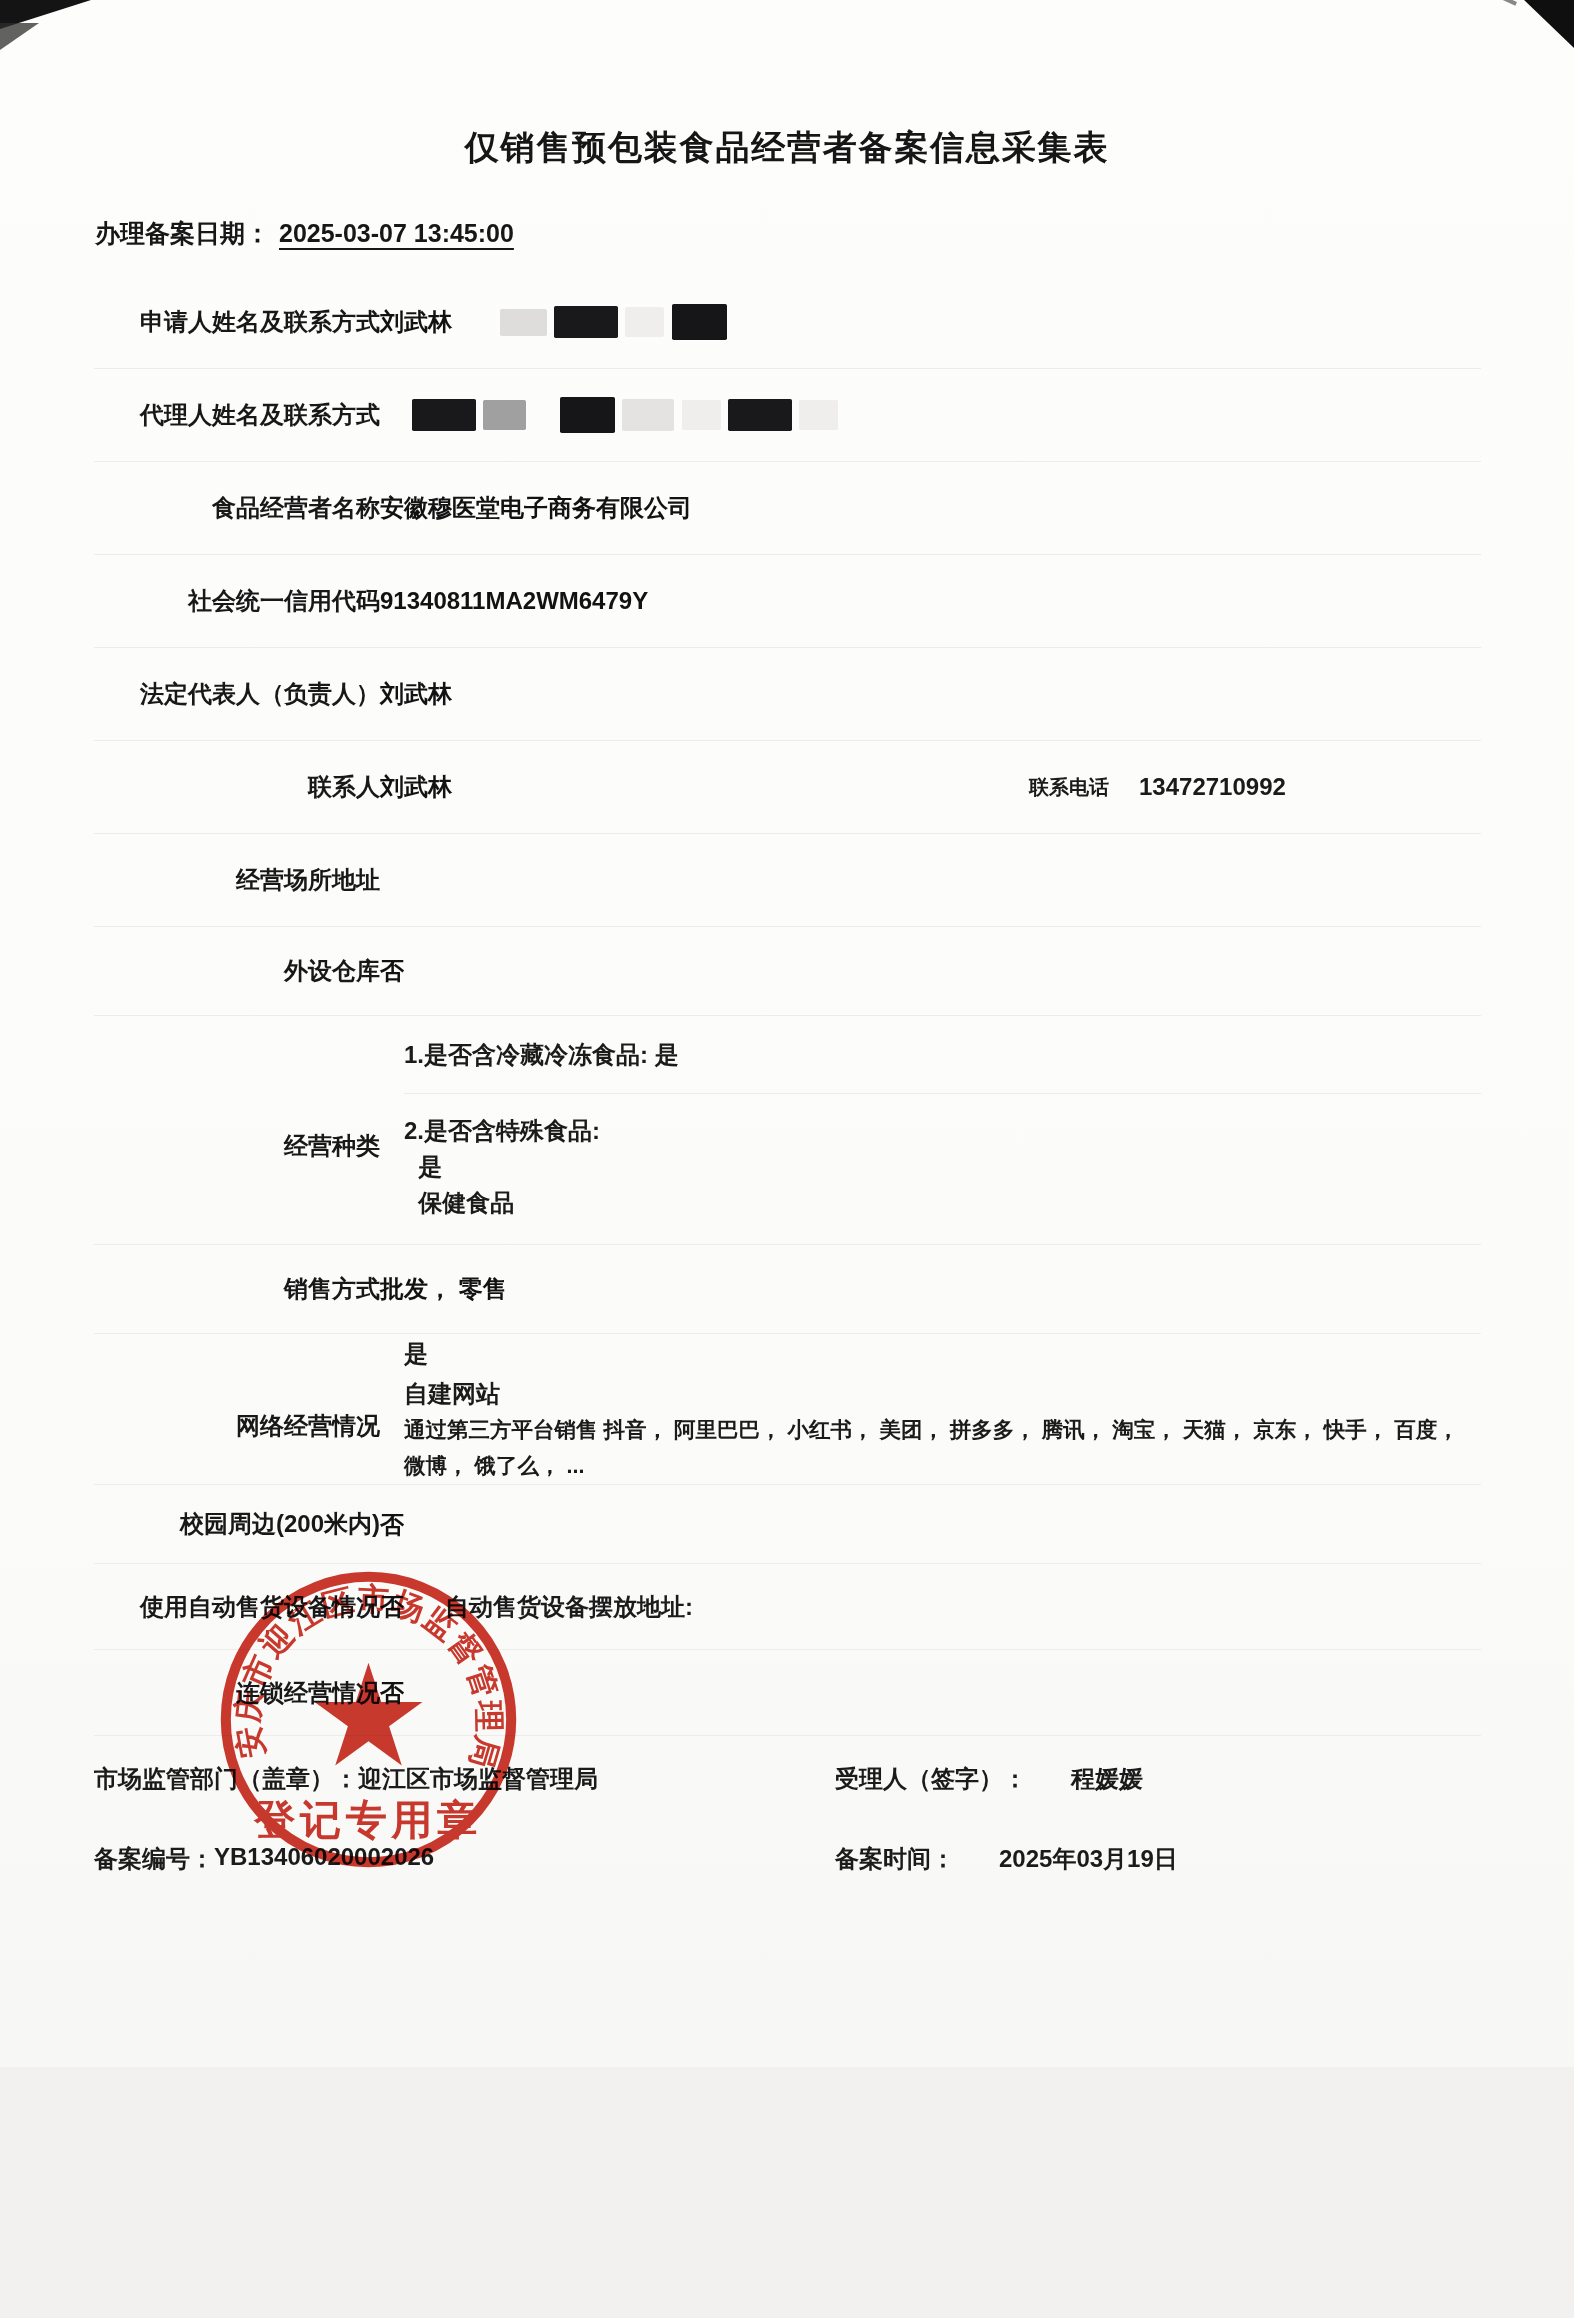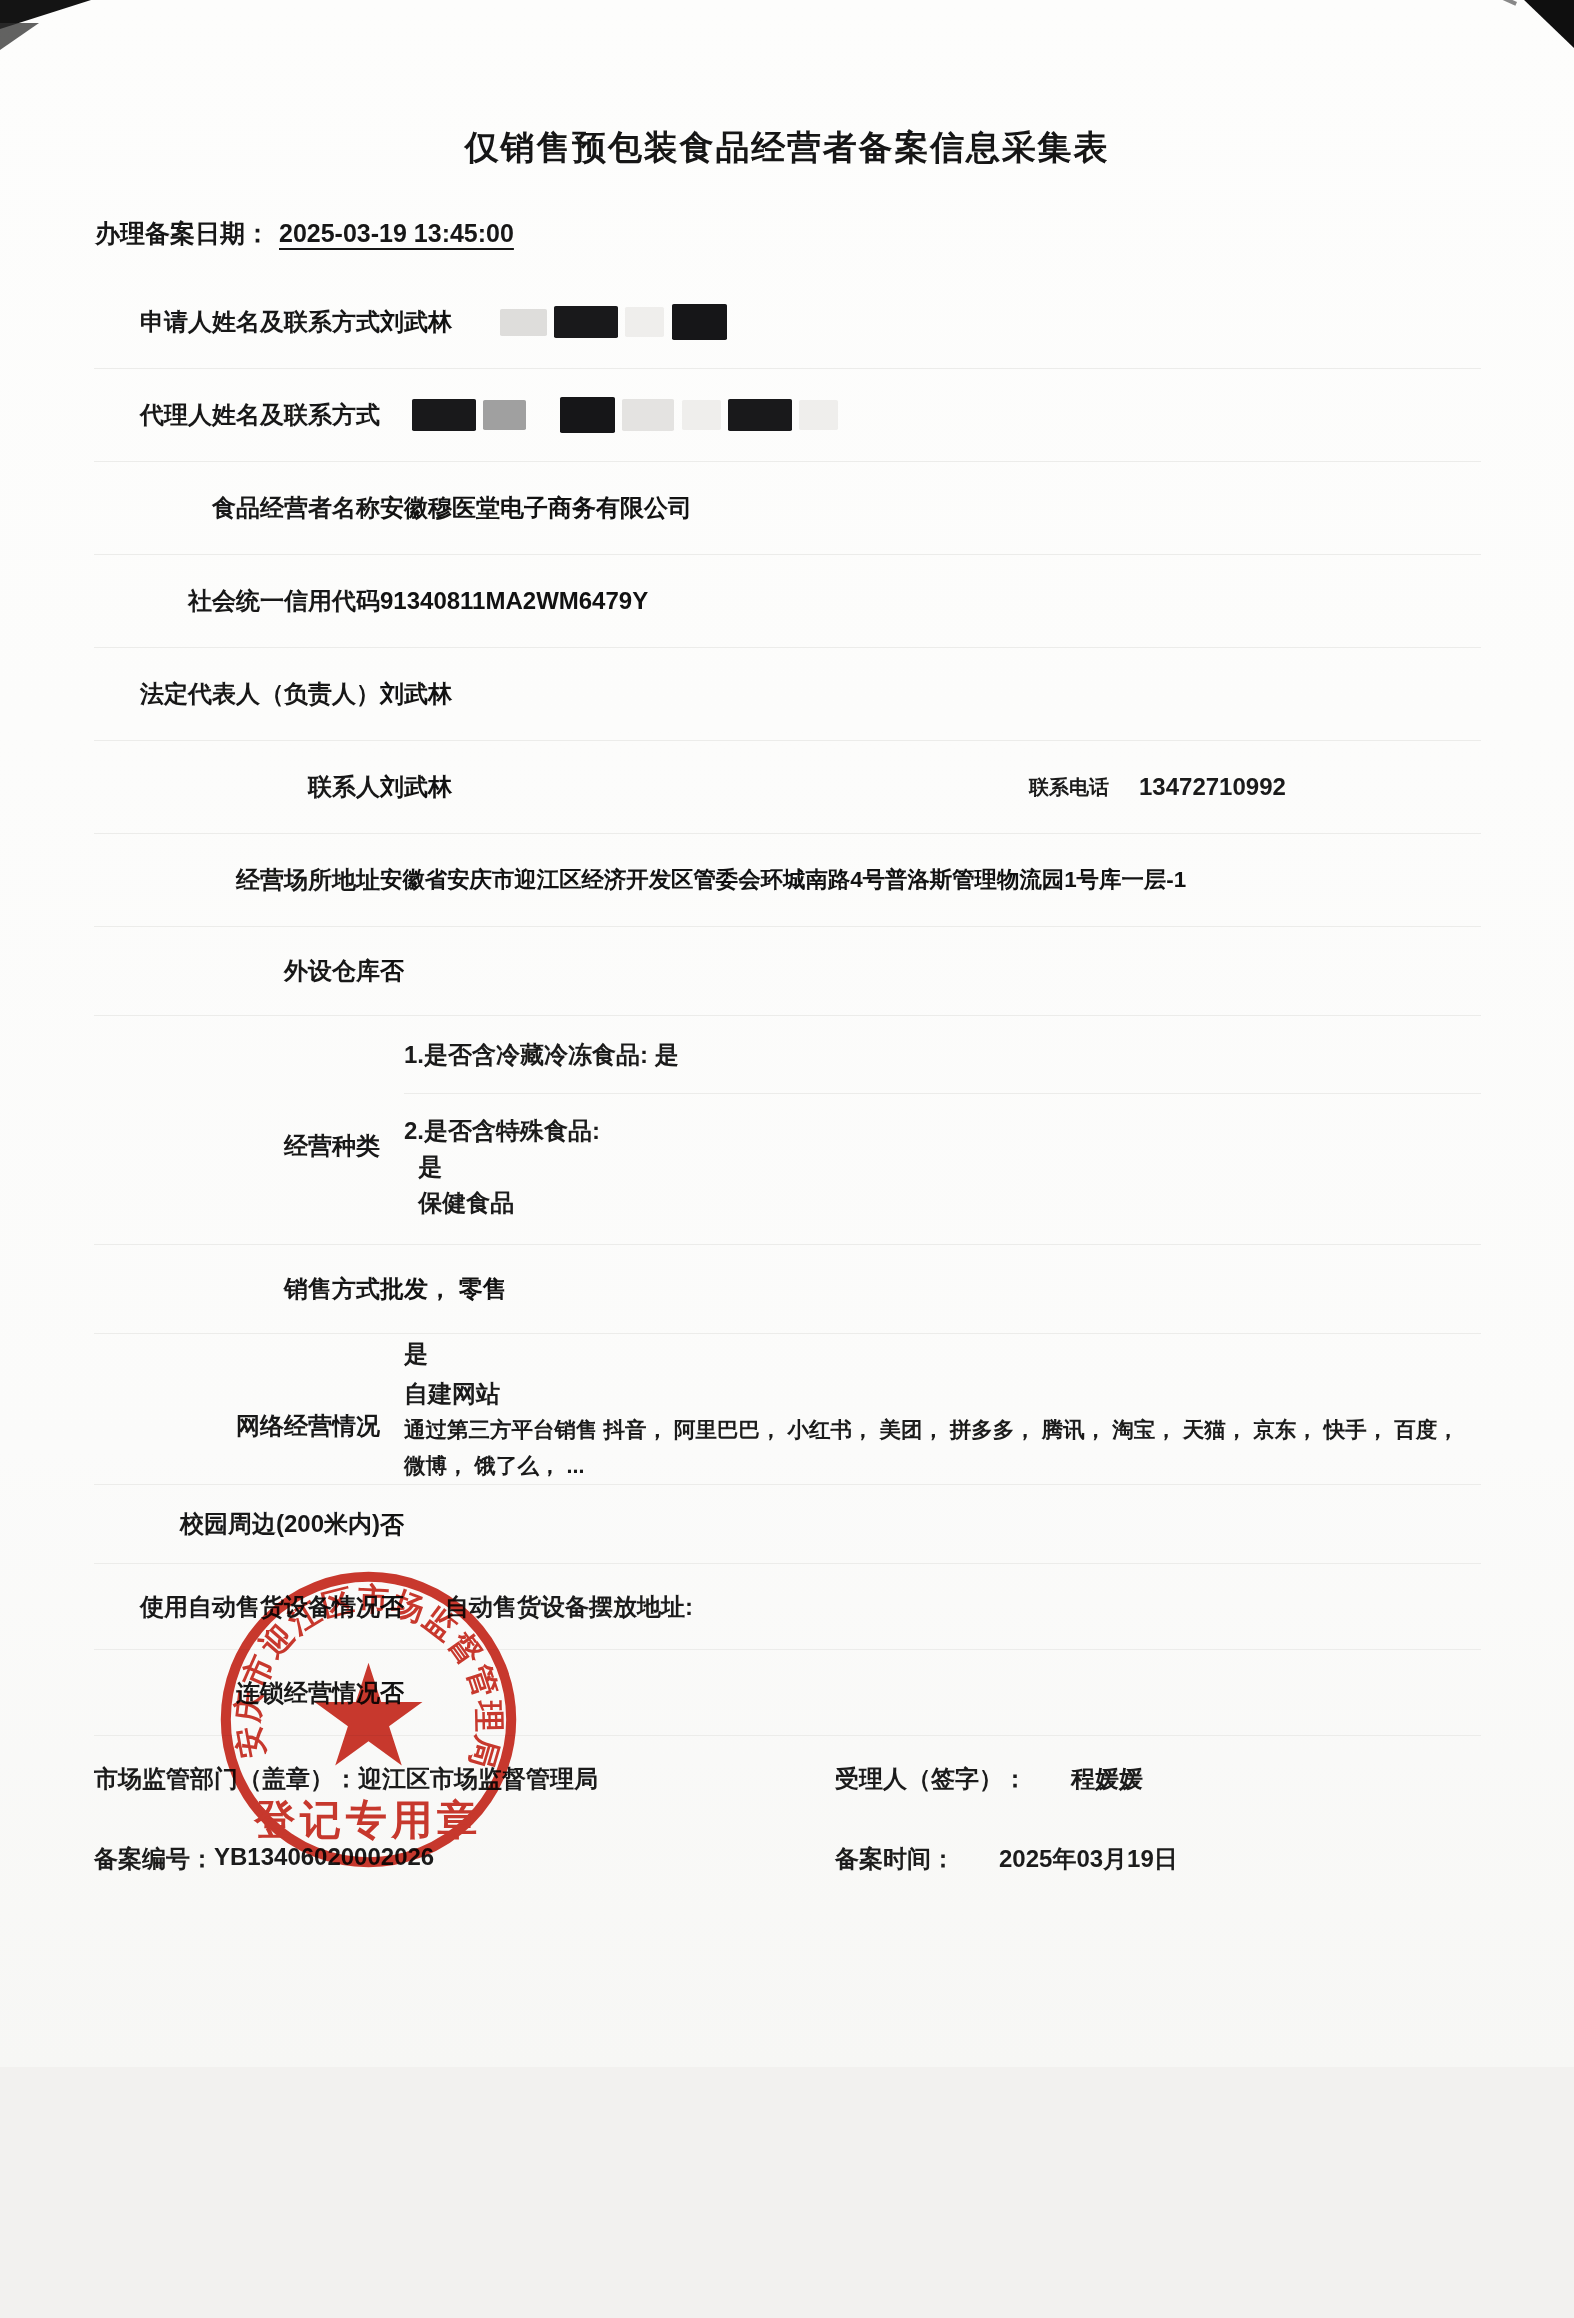--- a/index.html
+++ b/index.html
@@ -62,21 +62,21 @@
 <div class="page">
 
   <div class="art-tl"></div>
   <div class="art-tl2"></div>
   <div class="art-tr"></div>
   <div class="art-tr2"></div>
 
   <div class="title">仅销售预包装食品经营者备案信息采集表</div>
 
   <div class="dateline">
-    <span>办理备案日期：</span><span class="u">2025-03-19 13:45:00</span>
+    <span>办理备案日期：</span><span class="u">2025-03-07 13:45:00</span>
   </div>
 
   <div class="form">
 
     <div class="row h104">
       <div class="lbl">申请人姓名及联系方式</div>
       <div class="val">刘武林</div>
       <span class="redact" style="margin-left:48px;">
         <span class="rb g1"></span>
         <span class="rb k1"></span>
@@ -118,21 +118,20 @@
       <div class="lbl">联系人</div>
       <div class="val">刘武林</div>
       <div class="pair2">
         <div class="lbl2">联系电话</div>
         <div class="val2">13472710992</div>
       </div>
     </div>
 
     <div class="row h104">
       <div class="lbl">经营场所地址</div>
-      <div class="val small">安徽省安庆市迎江区经济开发区管委会环城南路4号普洛斯管理物流园1号库一层-1</div>
     </div>
 
     <div class="row h100">
       <div class="lbl">外设仓库</div>
       <div class="val">否</div>
     </div>
 
     <div class="row multirow" style="min-height:201px;">
       <div class="lbl">经营种类</div>
       <div class="vcol" style="flex:1;">

